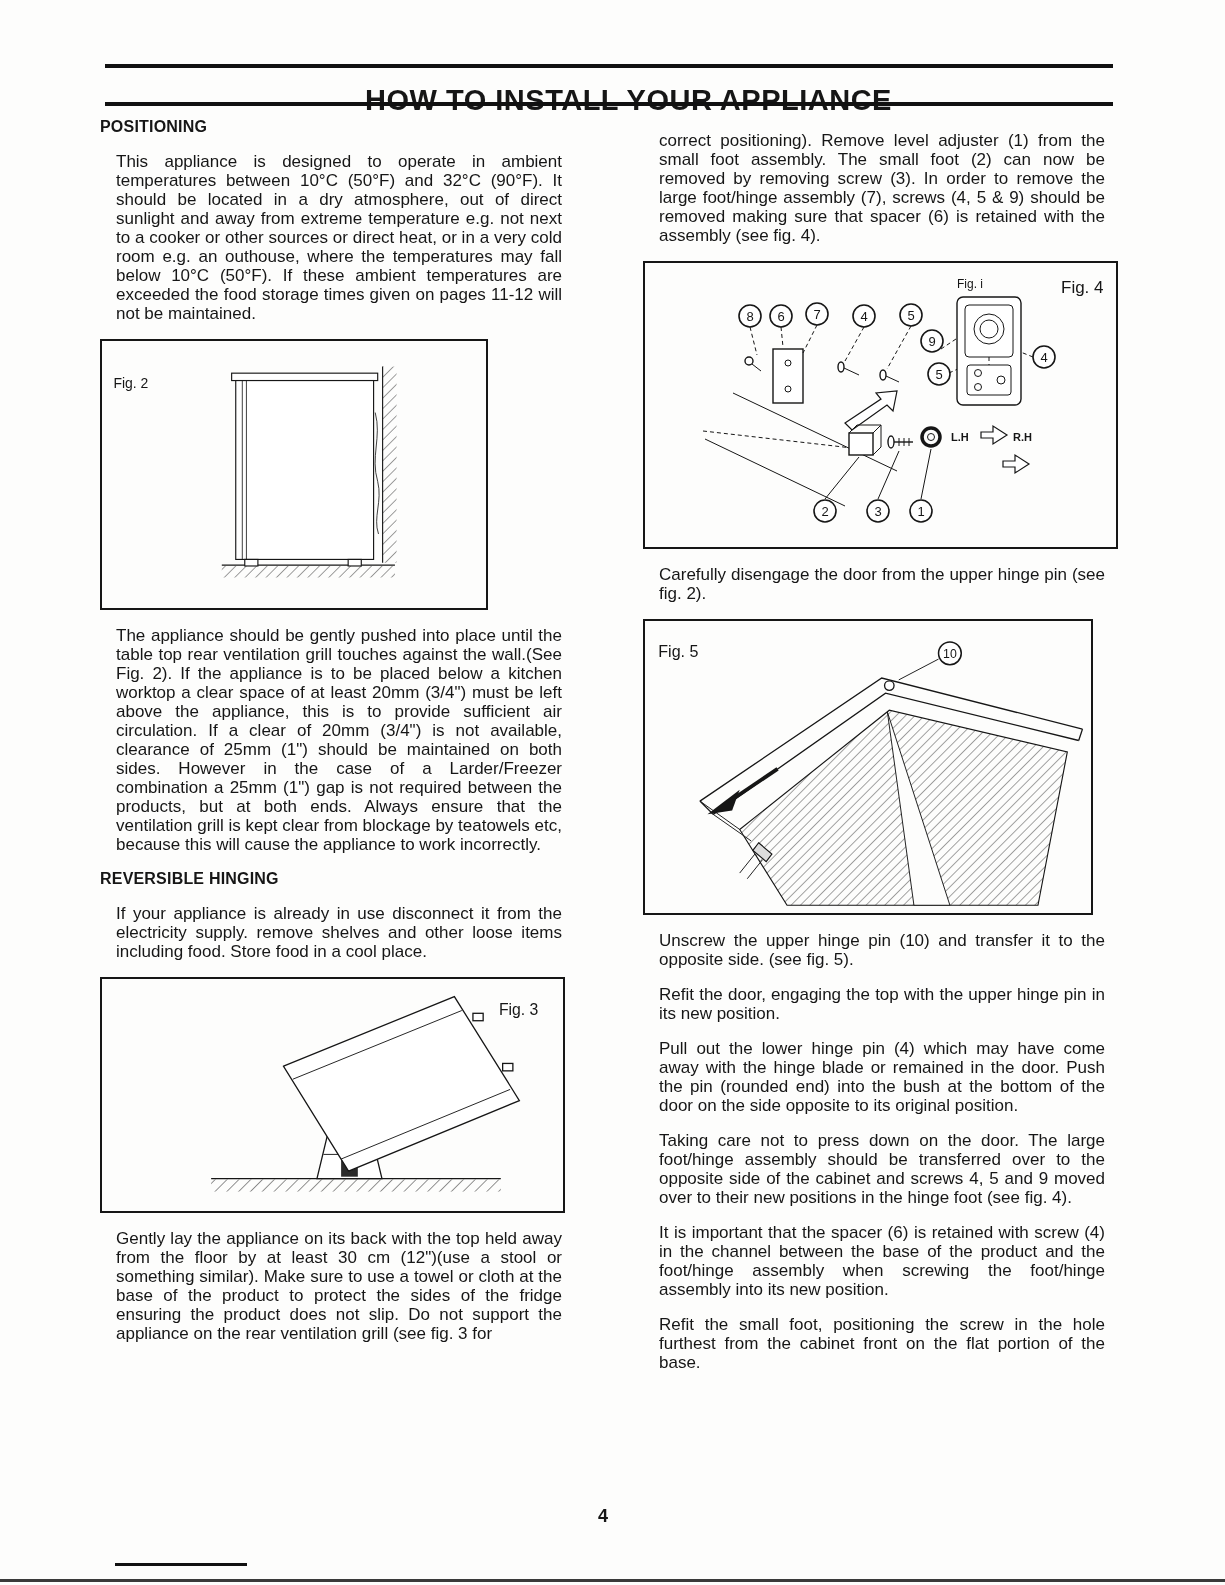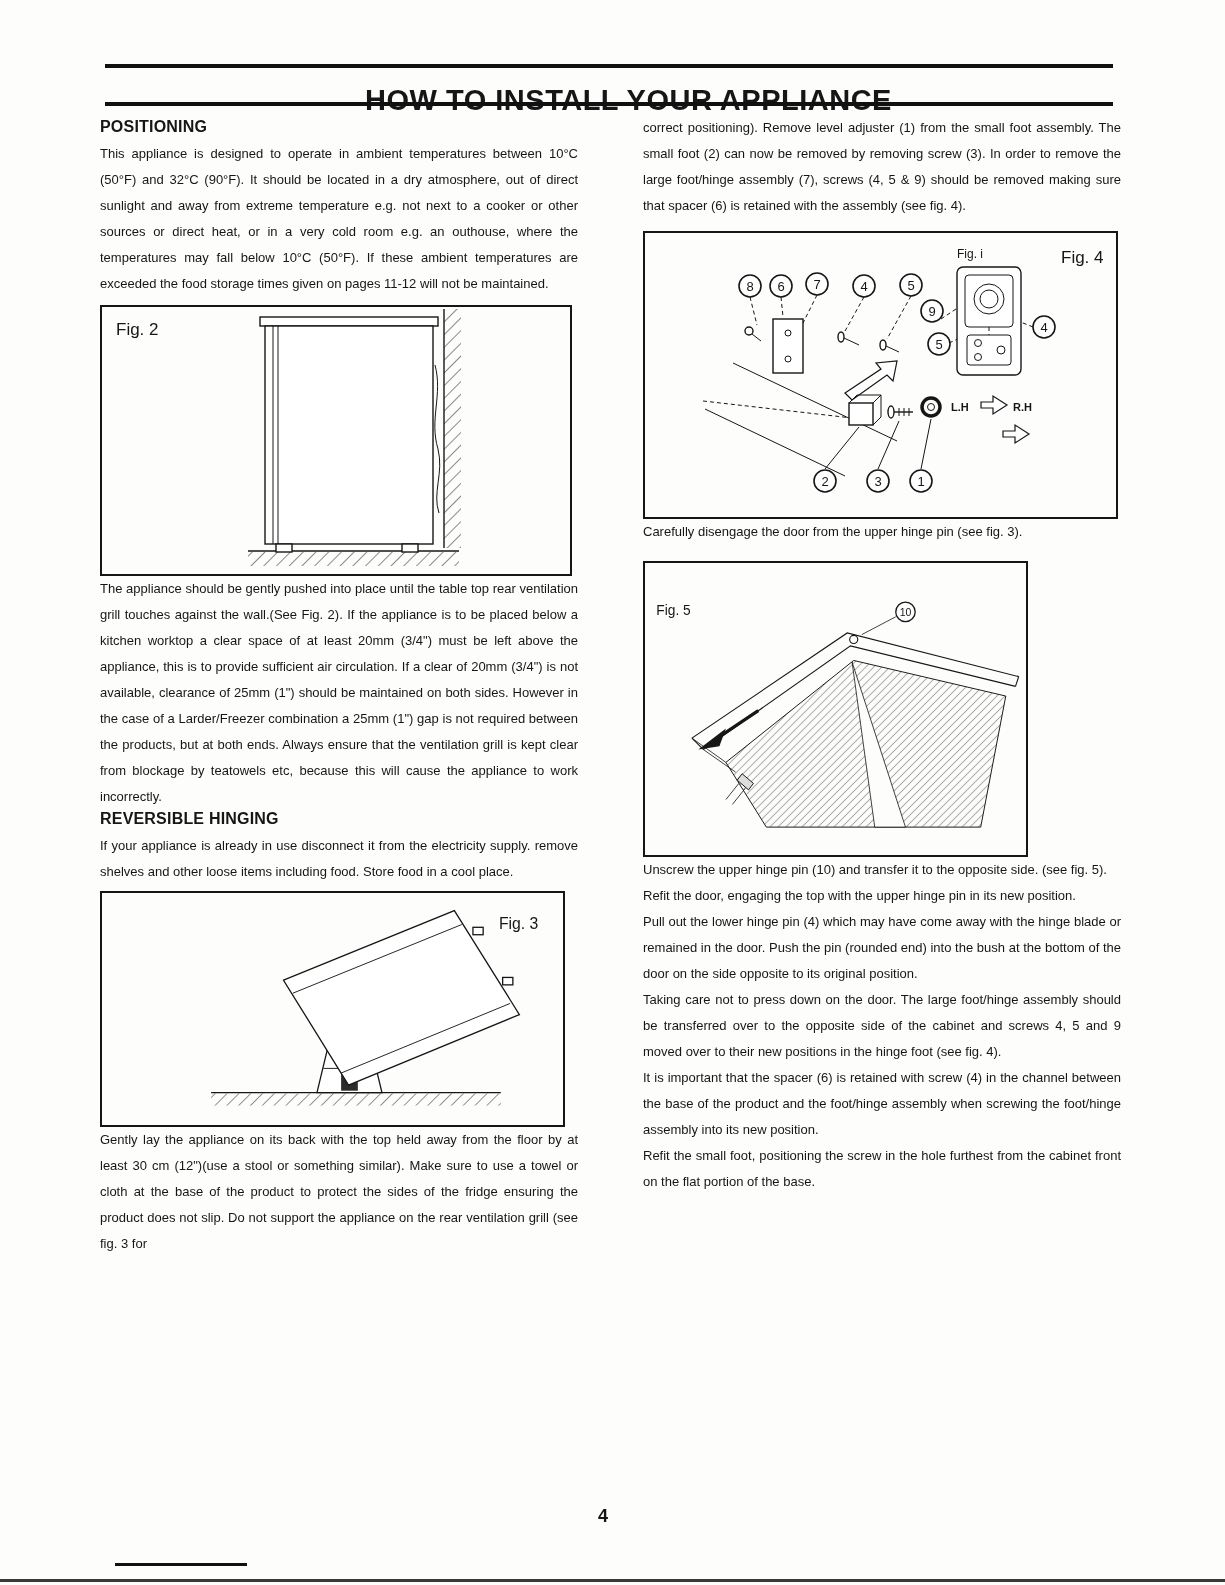--- a/index.html
+++ b/index.html
@@ -12,31 +12,31 @@
   .rule-top { top:64px; }
   .rule-bot { top:102px; }
   .title {
     position:absolute; top:68px; left:0; width:100%; margin:16px;
     text-align:center; font-size:29px; font-weight:bold; letter-spacing:0.5px;
   }
   .col { position:absolute; top:118px; width:478px; }
   .col-left  { left:100px; }
   .col-right { left:643px; top:115px; }
   h2.sec { font-size:16px; font-weight:bold; margin:0 0 5px 0; letter-spacing:0.2px; }
-  p.para { font-size:13px; line-height:26px; text-align:justify; margin:0; }
+  p.para { font-size:17px; line-height:19px; text-align:justify; margin:16px; }
   .mt6{margin-top:6px}.mt8{margin-top:8px}.mt12{margin-top:12px}.mt18{margin-top:18px}
   .mt20{margin-top:20px}.mt26{margin-top:26px}.mt60{margin-top:60px}
   .figbox {
     box-sizing:border-box; border:2px solid #161616; background:#fdfdfc;
   }
   .figbox svg { display:block; width:100%; height:100%; }
-  .fb2 { width:472px; height:271px; }
+  .fb2 { width:388px; height:271px; }
   .fb3 { width:465px; height:236px;padding-left:33px; }
   .fb4 { width:475px; height:288px; }
-  .fb5 { width:385px; height:296px;margin-top:16px; }
+  .fb5 { width:450px; height:296px;margin-top:16px; }
   svg text { font-family:"Liberation Sans", sans-serif; fill:#161616; }
   .figlab { font-size:17px; }
   .figlab-sm { font-size:12px; }
   .lrlab { font-size:11px; font-weight:bold; }
   .co { fill:#fff; stroke:#161616; stroke-width:1.6; }
   .cot { font-size:13px; text-anchor:middle; }
   .ln { stroke:#161616; stroke-width:1.4; fill:none; }
   .lnthin { stroke:#161616; stroke-width:1; fill:none; }
   .lndash { stroke:#161616; stroke-width:1; fill:none; stroke-dasharray:4 3; }
   .shape { fill:#fff; stroke:#161616; stroke-width:1.4; }
@@ -244,21 +244,21 @@
               <text x="233" y="253" class="cot">3</text>
             </g>
           <g>
               <circle cx="276" cy="248" r="11" class="co"></circle>
               <text x="276" y="253" class="cot">1</text>
             </g>
         </g>
       </svg>
     </div>
 
-    <p class="para mt18">Carefully disengage the door from the upper hinge pin (see fig. 3).</p>
+    <p class="para mt18">Carefully disengage the door from the upper hinge pin (see fig. 2).</p>
 
     <div class="figbox fb5 mt8">
       <svg viewBox="0 0 471 292">
         <defs>
           <pattern id="p5" patternUnits="userSpaceOnUse" width="7" height="7" patternTransform="rotate(45)">
             <line x1="0" y1="0" x2="0" y2="7" stroke="#2a2a2a" stroke-width="0.9"></line>
           </pattern>
         </defs>
         <text x="14" y="30" class="figlab">Fig. 5</text>
 

